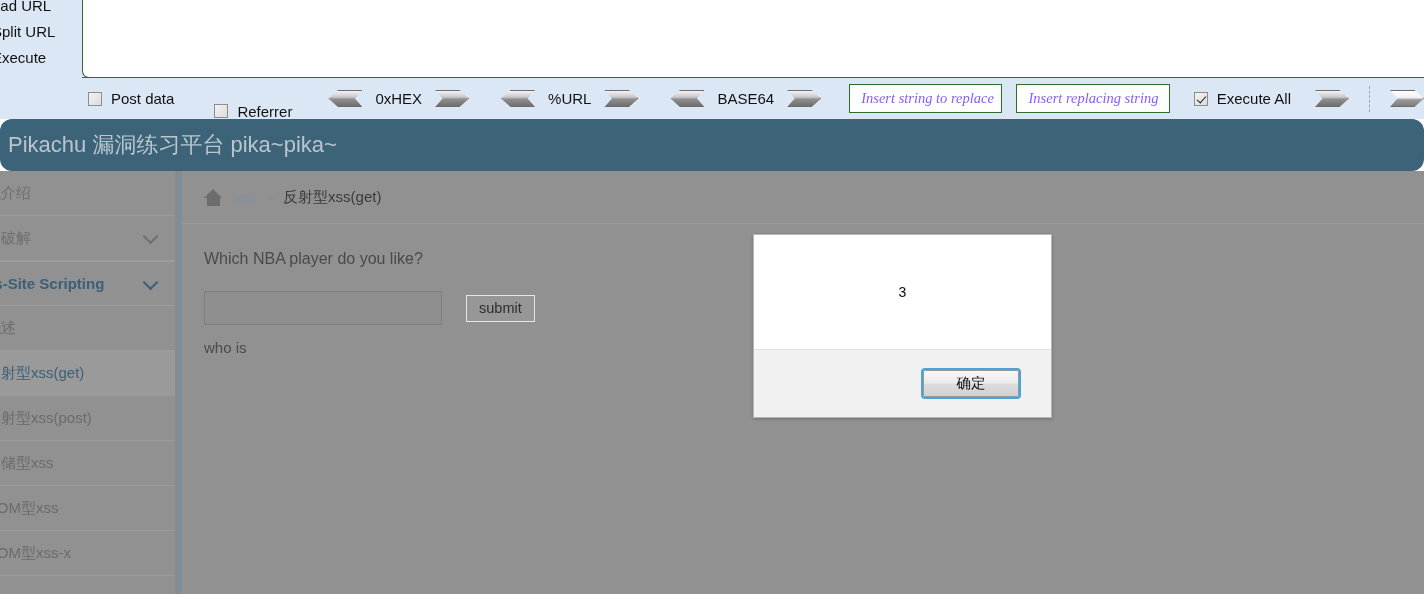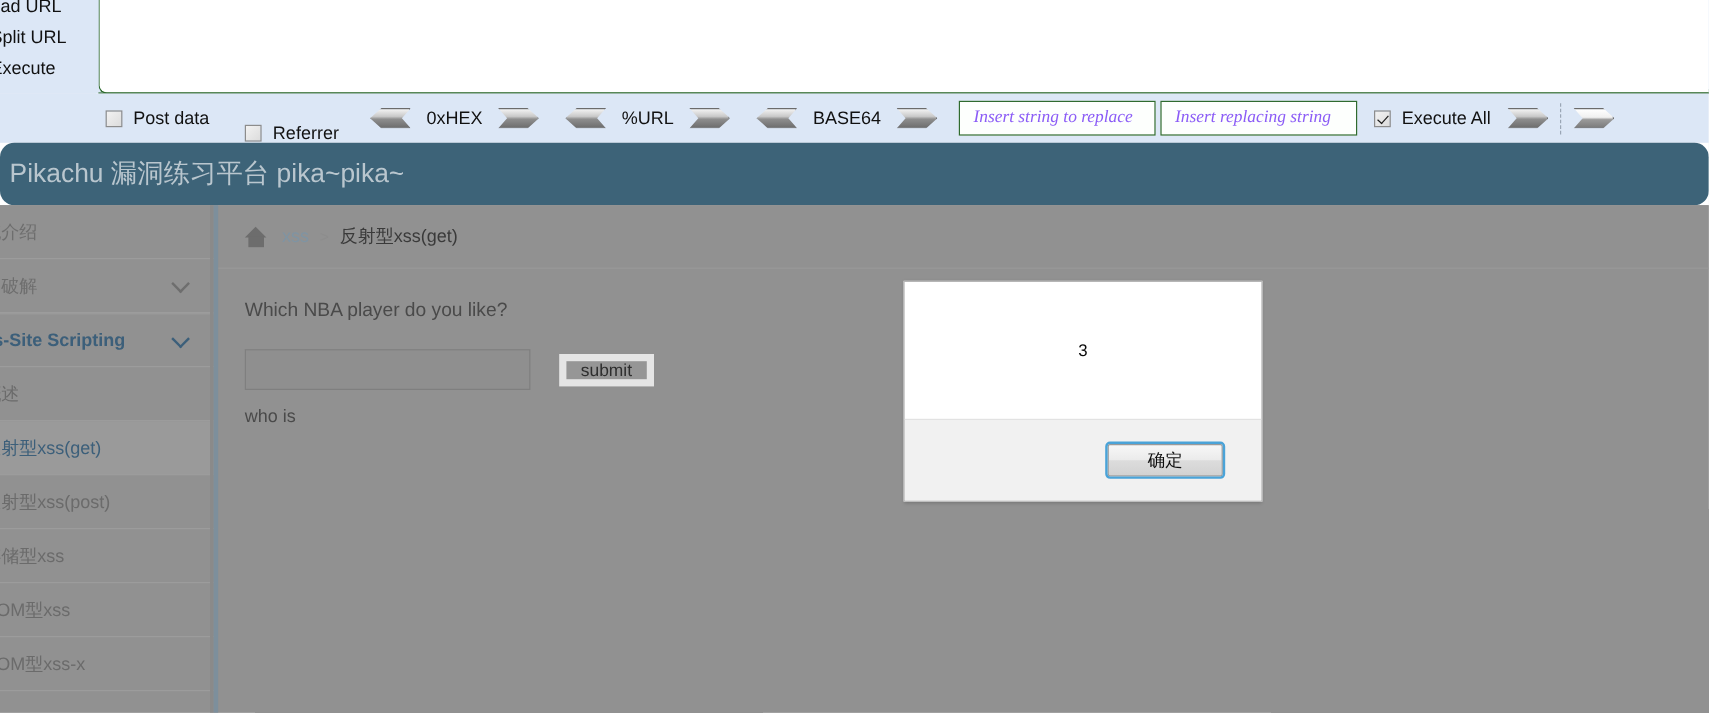--- a/index.html
+++ b/index.html
@@ -48,21 +48,21 @@
     background: #2f6b2f;
   }
 
   
   .toolbar {
     position: absolute; left: 0; top: 78px;
     width: 1424px; height: 41px;
     background: #dce7f6;
     display: flex; align-items: center;
     padding-left: 88px;
-    gap: 0;
+    gap: 10px;
   }
   .tb-item { display: flex; align-items: center; white-space: nowrap; }
 
   .cb {
     width: 14px; height: 14px;
     border: 1px solid #8c8c8c;
     background: linear-gradient(135deg,#f2f2f2 0%, #dcdcdc 100%);
     display: inline-block; position: relative;
     flex: 0 0 auto;
   }
@@ -234,21 +234,21 @@
   .form-row { display: flex; align-items: center; }
   .q-input {
     width: 238px; height: 34px;
     background: #8f8f8f;
     border: 1px solid #7f7f7f;
   }
   .q-submit {
     margin-left: 24px;
     height: 27px; padding: 0 12px;
     background: #969696;
-    border: 6px solid #e5e5e5;
+    border: 1px solid #e5e5e5;
     font-size: 14.5px; color: #2e2e2e;
     font-family: "Liberation Sans", sans-serif;
   }
   .who-is { margin-top: 14px; font-size: 15px; color: #4a4a4a; }
 
   
   .dialog {
     position: absolute; left: 753px; top: 234px;
     width: 299px; height: 184px;
     background: #ffffff;

